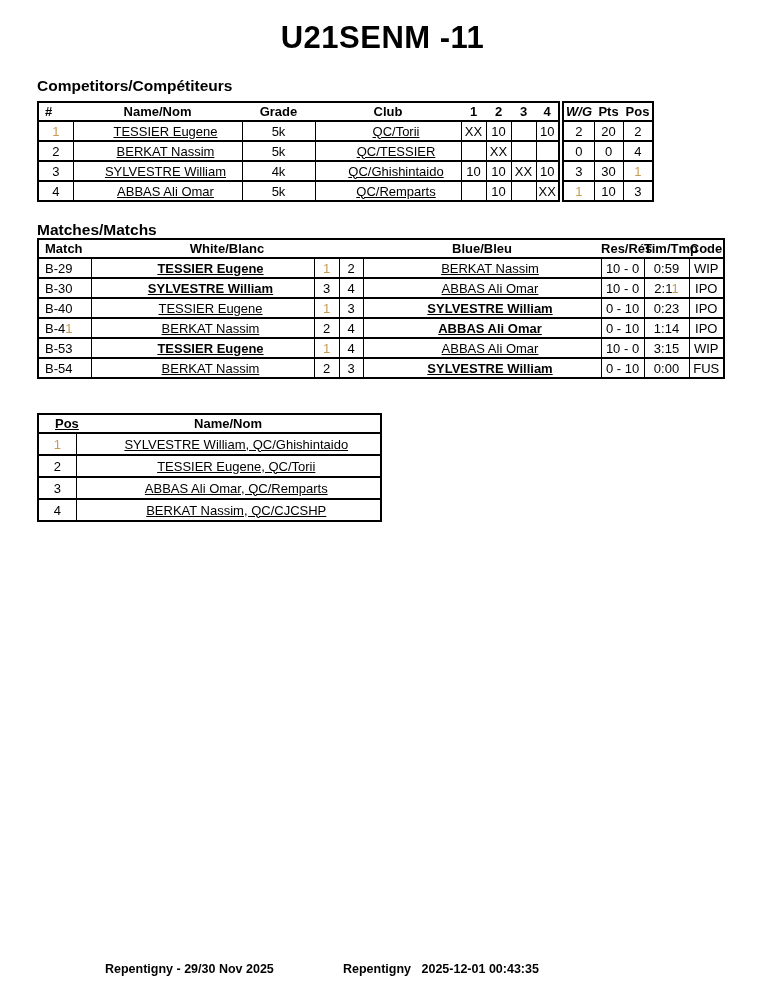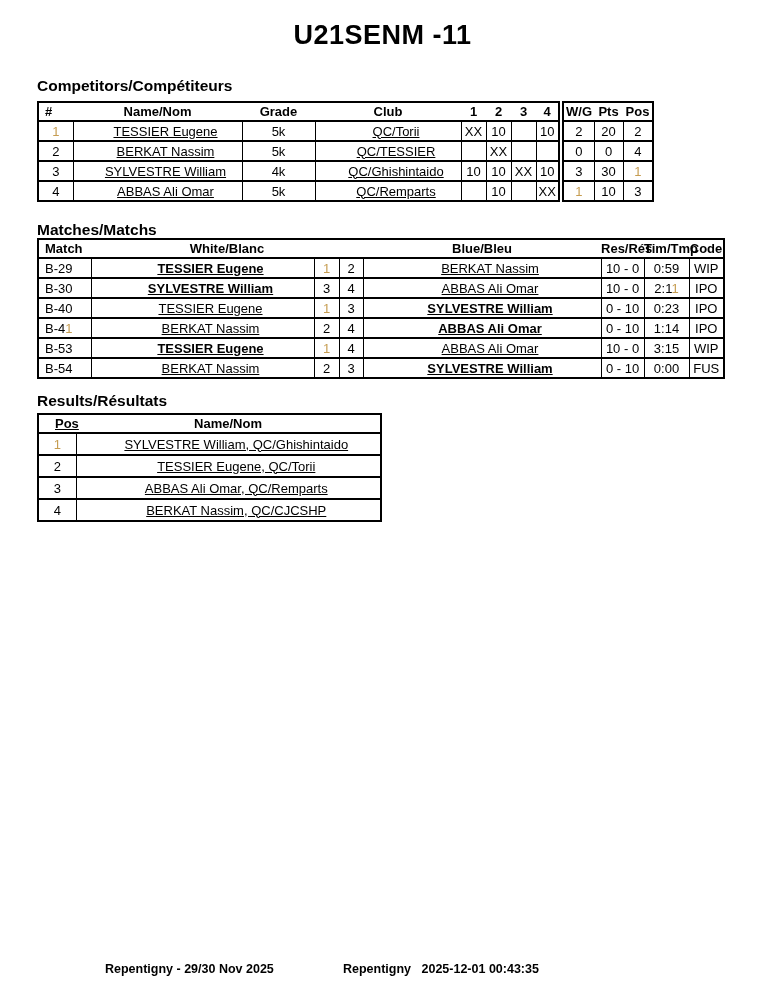--- a/index.html
+++ b/index.html
@@ -3,21 +3,21 @@
 <meta charset="utf-8">
 <style>
   html,body{margin:0;padding:0;}
   body{
     width:765px;height:990px;background:#ffffff;color:#000;
     font-family:"Liberation Sans",sans-serif;position:relative;overflow:hidden;
   }
   .page{position:absolute;inset:0;}
   .doc-title{
     position:absolute;top:20px;left:0;width:765px;text-align:center;
-    font-size:27px;font-weight:bold;letter-spacing:0.5px;
+    font-size:31px;font-weight:bold;letter-spacing:0.5px;
   }
   .section-heading{position:absolute;font-weight:bold;font-size:15.5px;text-align:left;}
   #competitors-heading{top:77px;left:37px;width:523px;}
   #matches-heading{top:221px;left:37px;width:686px;}
   #results-heading{top:392px;left:37px;width:343px;}
 
   table{border-collapse:collapse;table-layout:fixed;border:2px solid #000;position:absolute;}
   th{
     border:none;border-bottom:2px solid #000;height:17px;padding:0;
     text-align:center;font-size:13px;font-weight:bold;white-space:nowrap;overflow:visible;
@@ -27,21 +27,21 @@
     height:18px;padding:0;text-align:center;font-size:13px;white-space:nowrap;overflow:visible;
   }
   #competitors-table{top:101px;left:37px;width:615px;}
   #matches-table{top:238px;left:37px;width:686px;border-radius:29px;}
   #results-table{top:413px;left:37px;width:343px;}
   #results-table td{height:20px;}
 
   .leftpad{text-align:center;padding-left:16px;text-decoration:underline;}
   .leftpad6{text-align:left;padding-left:6px;}
   .divL{border-left:6px double #000;}        
-  th.divL{border-left:6px double #000;}
+  th.divL{border-left:6px double #000;font-style:italic;}
   .bold{font-weight:bold;}
   .tan{color:var(--tan,#c69d52);}
 
   .footer-text{position:absolute;font-size:12.5px;font-weight:bold;white-space:pre;}
   #footer-left{top:962px;left:105px;}
   #footer-right{top:962px;left:343px;}
 </style>
 </head>
 <body>
 
@@ -212,21 +212,20 @@
       <td>2</td>
       <td>3</td>
       <td class="leftpad bold">SYLVESTRE William</td>
       <td>0 - 10</td>
       <td>0:00</td>
       <td>FUS</td>
     </tr>
   </tbody>
     </table>
 
-  <div class="section-heading" id="results-heading">Results/Résultats</div>
 
   <table id="results-table">
     <colgroup>
       <col style="width:38px">
         <col style="width:305px">
     </colgroup>
     <tbody>
         <tr>
       <th class="leftpad">Pos</th>
       <th>Name/Nom</th>

